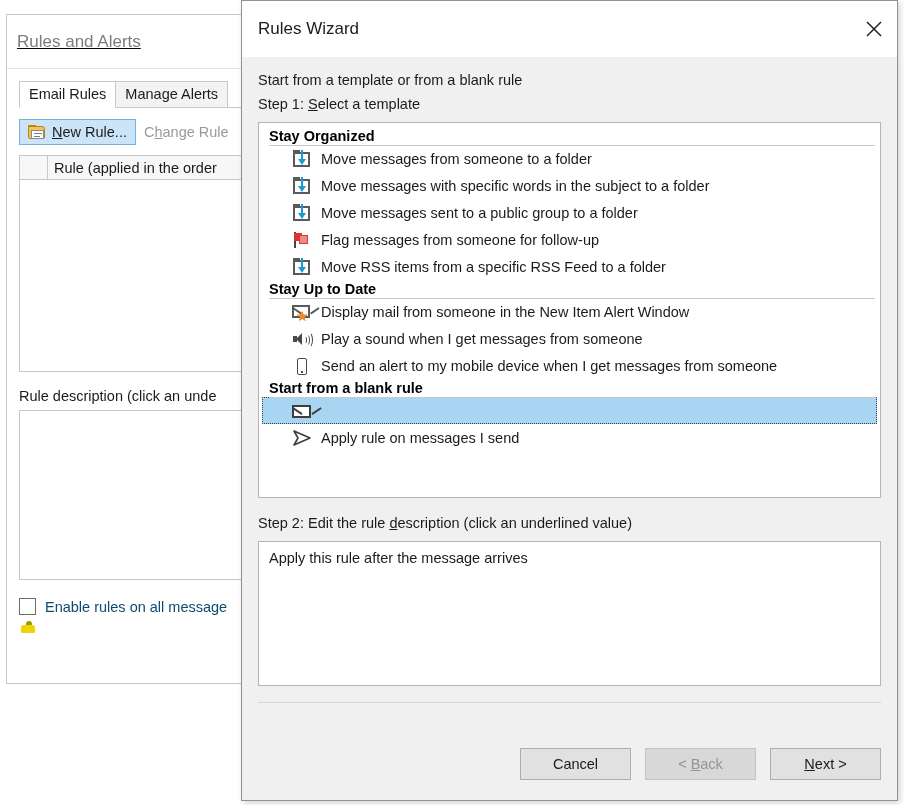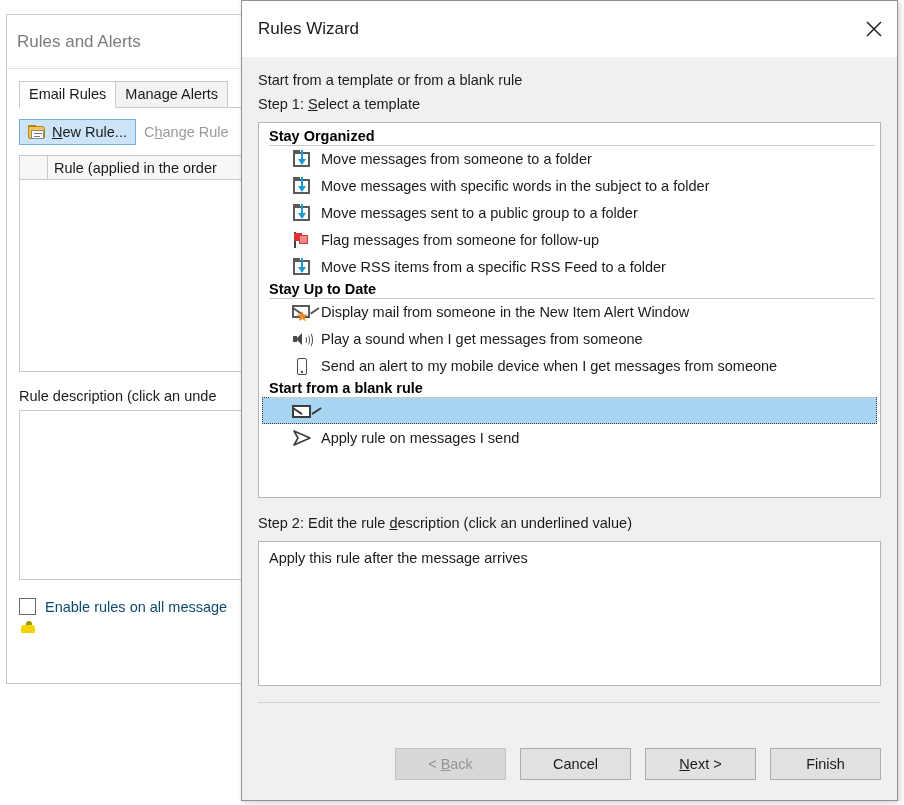--- a/index.html
+++ b/index.html
@@ -32,20 +32,21 @@
     overflow: hidden;
   }
   .bg-titlebar {
     height: 54px;
     background: #ffffff;
     border-bottom: 1px solid #e3e3e3;
     display: flex;
     align-items: center;
     padding-left: 10px;
     box-sizing: border-box;
+    text-decoration: underline;
   }
   .bg-title {
     font-size: 17px;
     color: #7c7c7c;
     white-space: nowrap;
   }
   .bg-body {
     padding: 10px 0 0 12px;
     position: relative;
     height: calc(100% - 54px);
@@ -708,29 +709,26 @@
       </div>
 
       <div class="desc-pane">
         <span>Apply this rule after the message arrives</span>
       </div>
 
       <div class="btn-separator"></div>
     </div>
 
     <div class="btn-bar">
+      <div class="btn">
+        <span>Cancel</span>
+      </div>
       <div class="btn disabled">
         <span><span>&lt; </span><span class="u">B</span><span>ack</span></span>
       </div>
       <div class="btn">
-        <span>Cancel</span>
-      </div>
-      <div class="btn">
         <span><span class="u">N</span><span>ext &gt;</span></span>
       </div>
-      <div class="btn">
-        <span>Finish</span>
-      </div>
     </div>
 
   </div>
 
 </div>
 
 </body></html>

